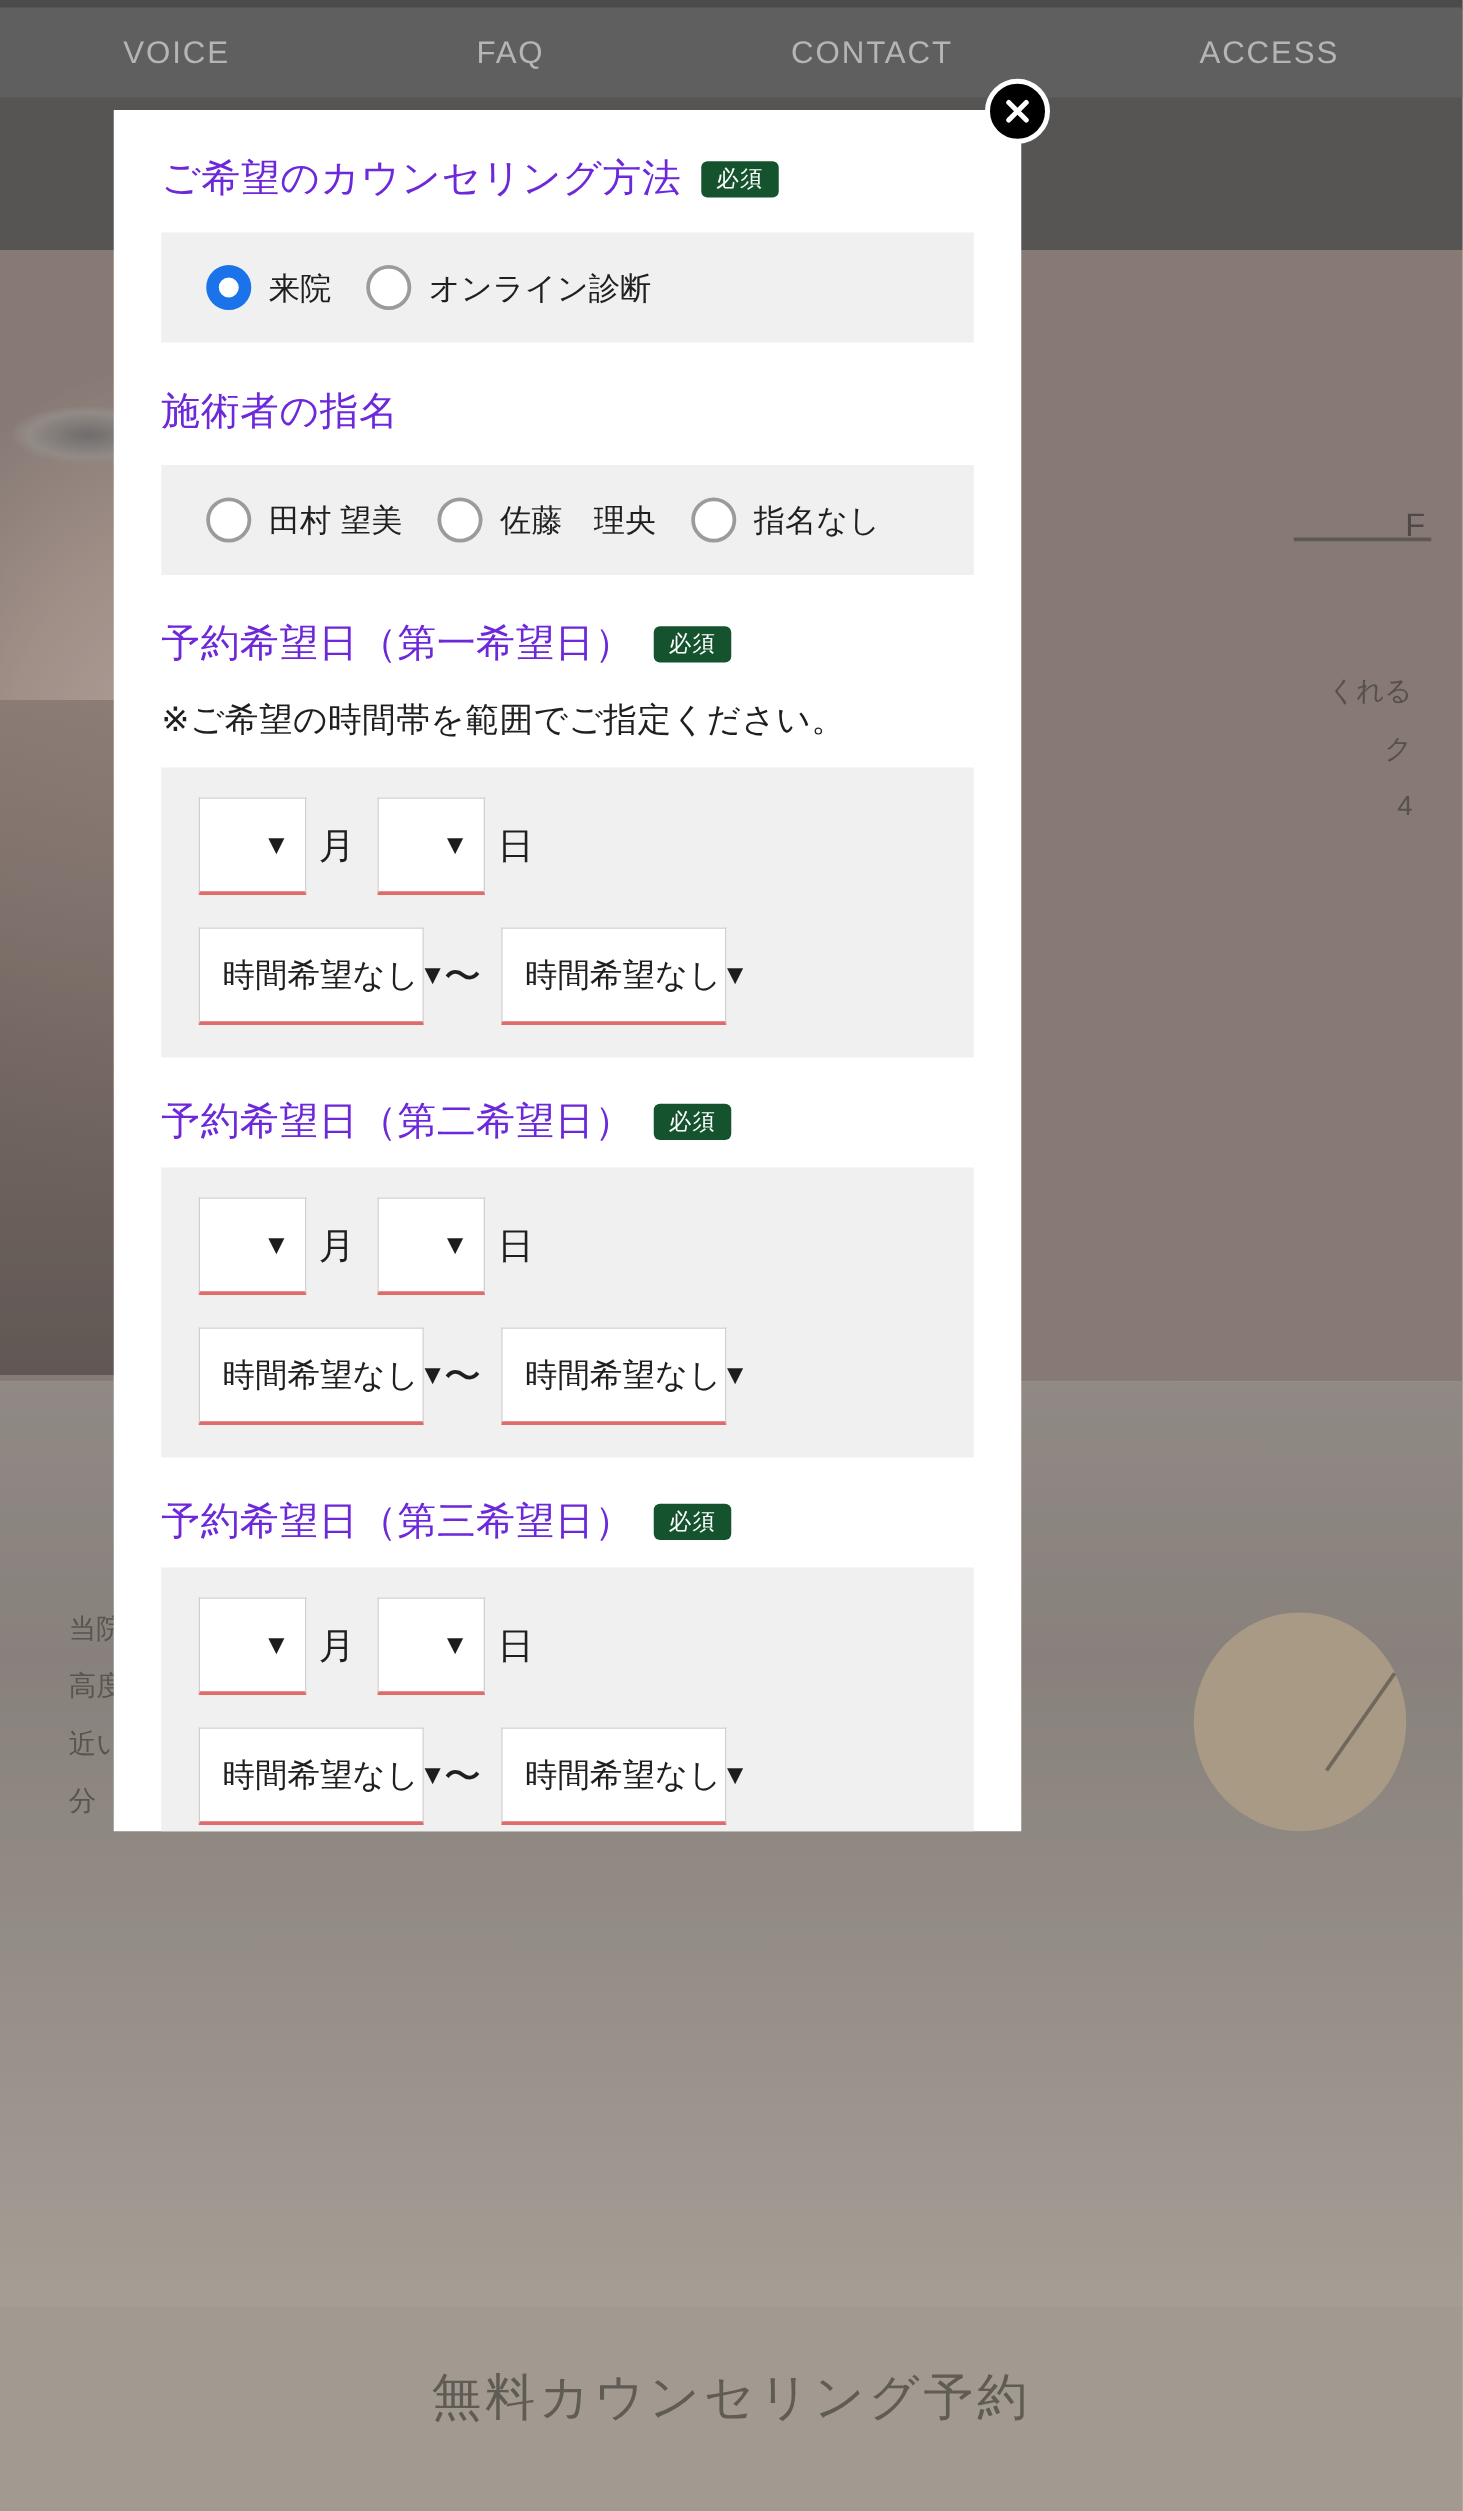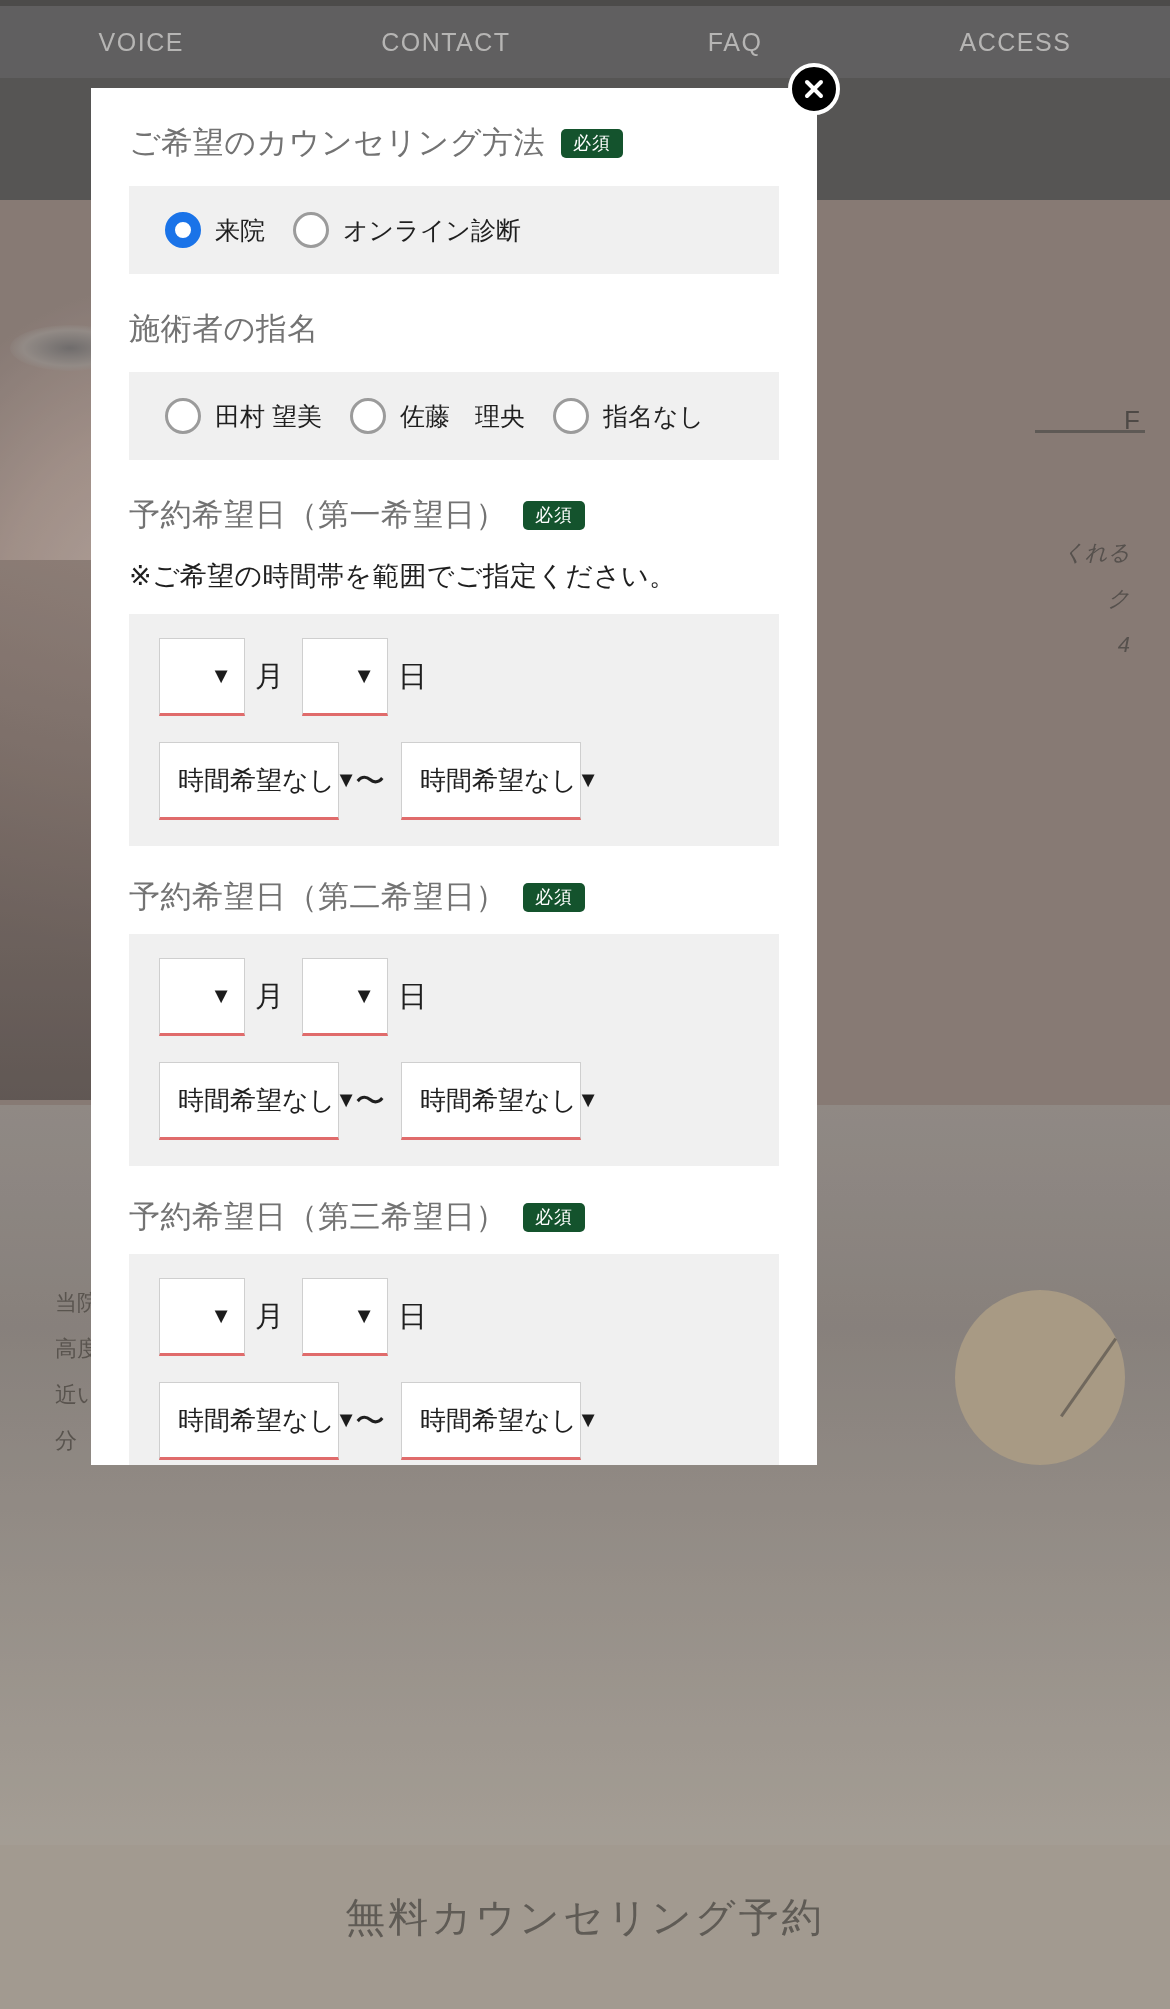--- a/index.html
+++ b/index.html
@@ -112,21 +112,21 @@
   .close-btn svg { display: block; }
 
   .section { padding: 0 38px; }
 
   .sec-head {
     display: flex; align-items: center; gap: 16px;
     margin: 0; padding: 34px 0 22px 0;
   }
   .sec-head.tight { padding-top: 30px; padding-bottom: 16px; }
   .sec-title {
-    font-size: 31px; color: #737373; font-weight: 400; letter-spacing: .5px;
+    font-size: 31px; color: #6d28d9; font-weight: 400; letter-spacing: .5px;
     white-space: nowrap;
   }
   .badge-required {
     display: inline-block; background: #14532d; color: #fff;
     font-size: 18px; padding: 5px 12px 6px 12px; border-radius: 5px;
     letter-spacing: 1px; line-height: 1;
   }
 
   .note {
     font-size: 27px; color: #1f1f1f; padding: 0 0 20px 0; letter-spacing: .3px;
@@ -176,21 +176,21 @@
 
   <div class="bg-layer">
     <div class="bg-hero"></div>
     <div class="bg-face-eye"></div>
     <div class="bg-face-hair"></div>
 
     <div class="bg-lower"></div>
 
     <div class="bg-rule"></div>
     <div class="bg-rule-label">F</div>
-    <div class="bg-text-col" style="white-space:pre-line;font-style:italic;">くれる
+    <div class="bg-text-col" style="white-space:pre-line;">くれる
 ク
 4</div>
 
     <div class="bg-left-lines" style="white-space:pre-line;">当院
 高度
 近い
 分</div>
     <div class="bg-circle"></div>
     <div class="bg-circle-slash"></div>
 
@@ -198,24 +198,24 @@
     <div class="bg-footer-cta">無料カウンセリング予約</div>
 
     <div class="bg-topbar"></div>
     <div class="bg-topstrip"></div>
 
     <nav class="nav">
       <div class="nav-item">
         <span>VOICE</span>
       </div>
       <div class="nav-item">
+        <span>FAQ</span>
+      </div>
+      <div class="nav-item">
         <span>CONTACT</span>
-      </div>
-      <div class="nav-item">
-        <span>FAQ</span>
       </div>
       <div class="nav-item">
         <span>ACCESS</span>
       </div>
     </nav>
   </div>
 
   <div class="dim"></div>
 
   <div class="modal">

